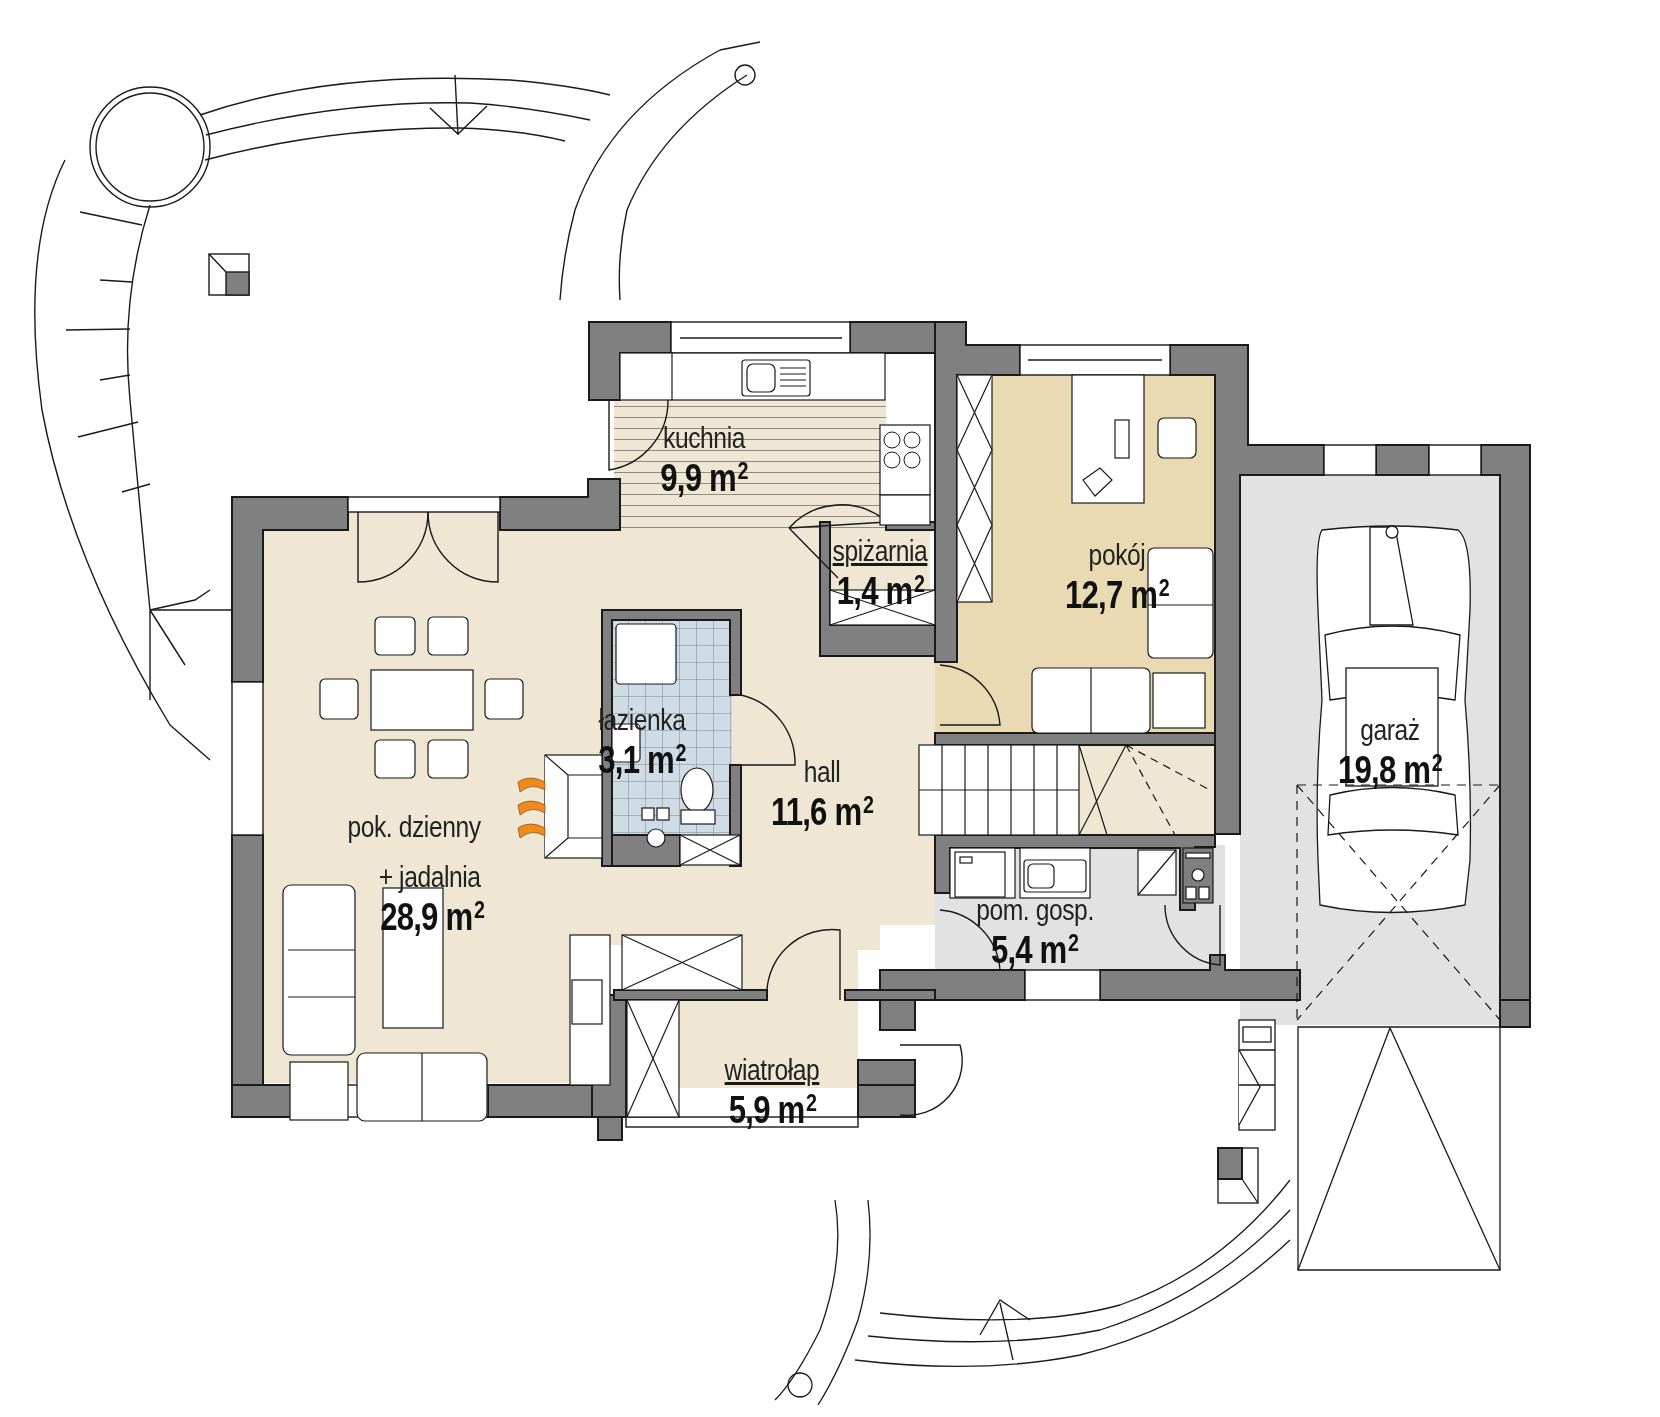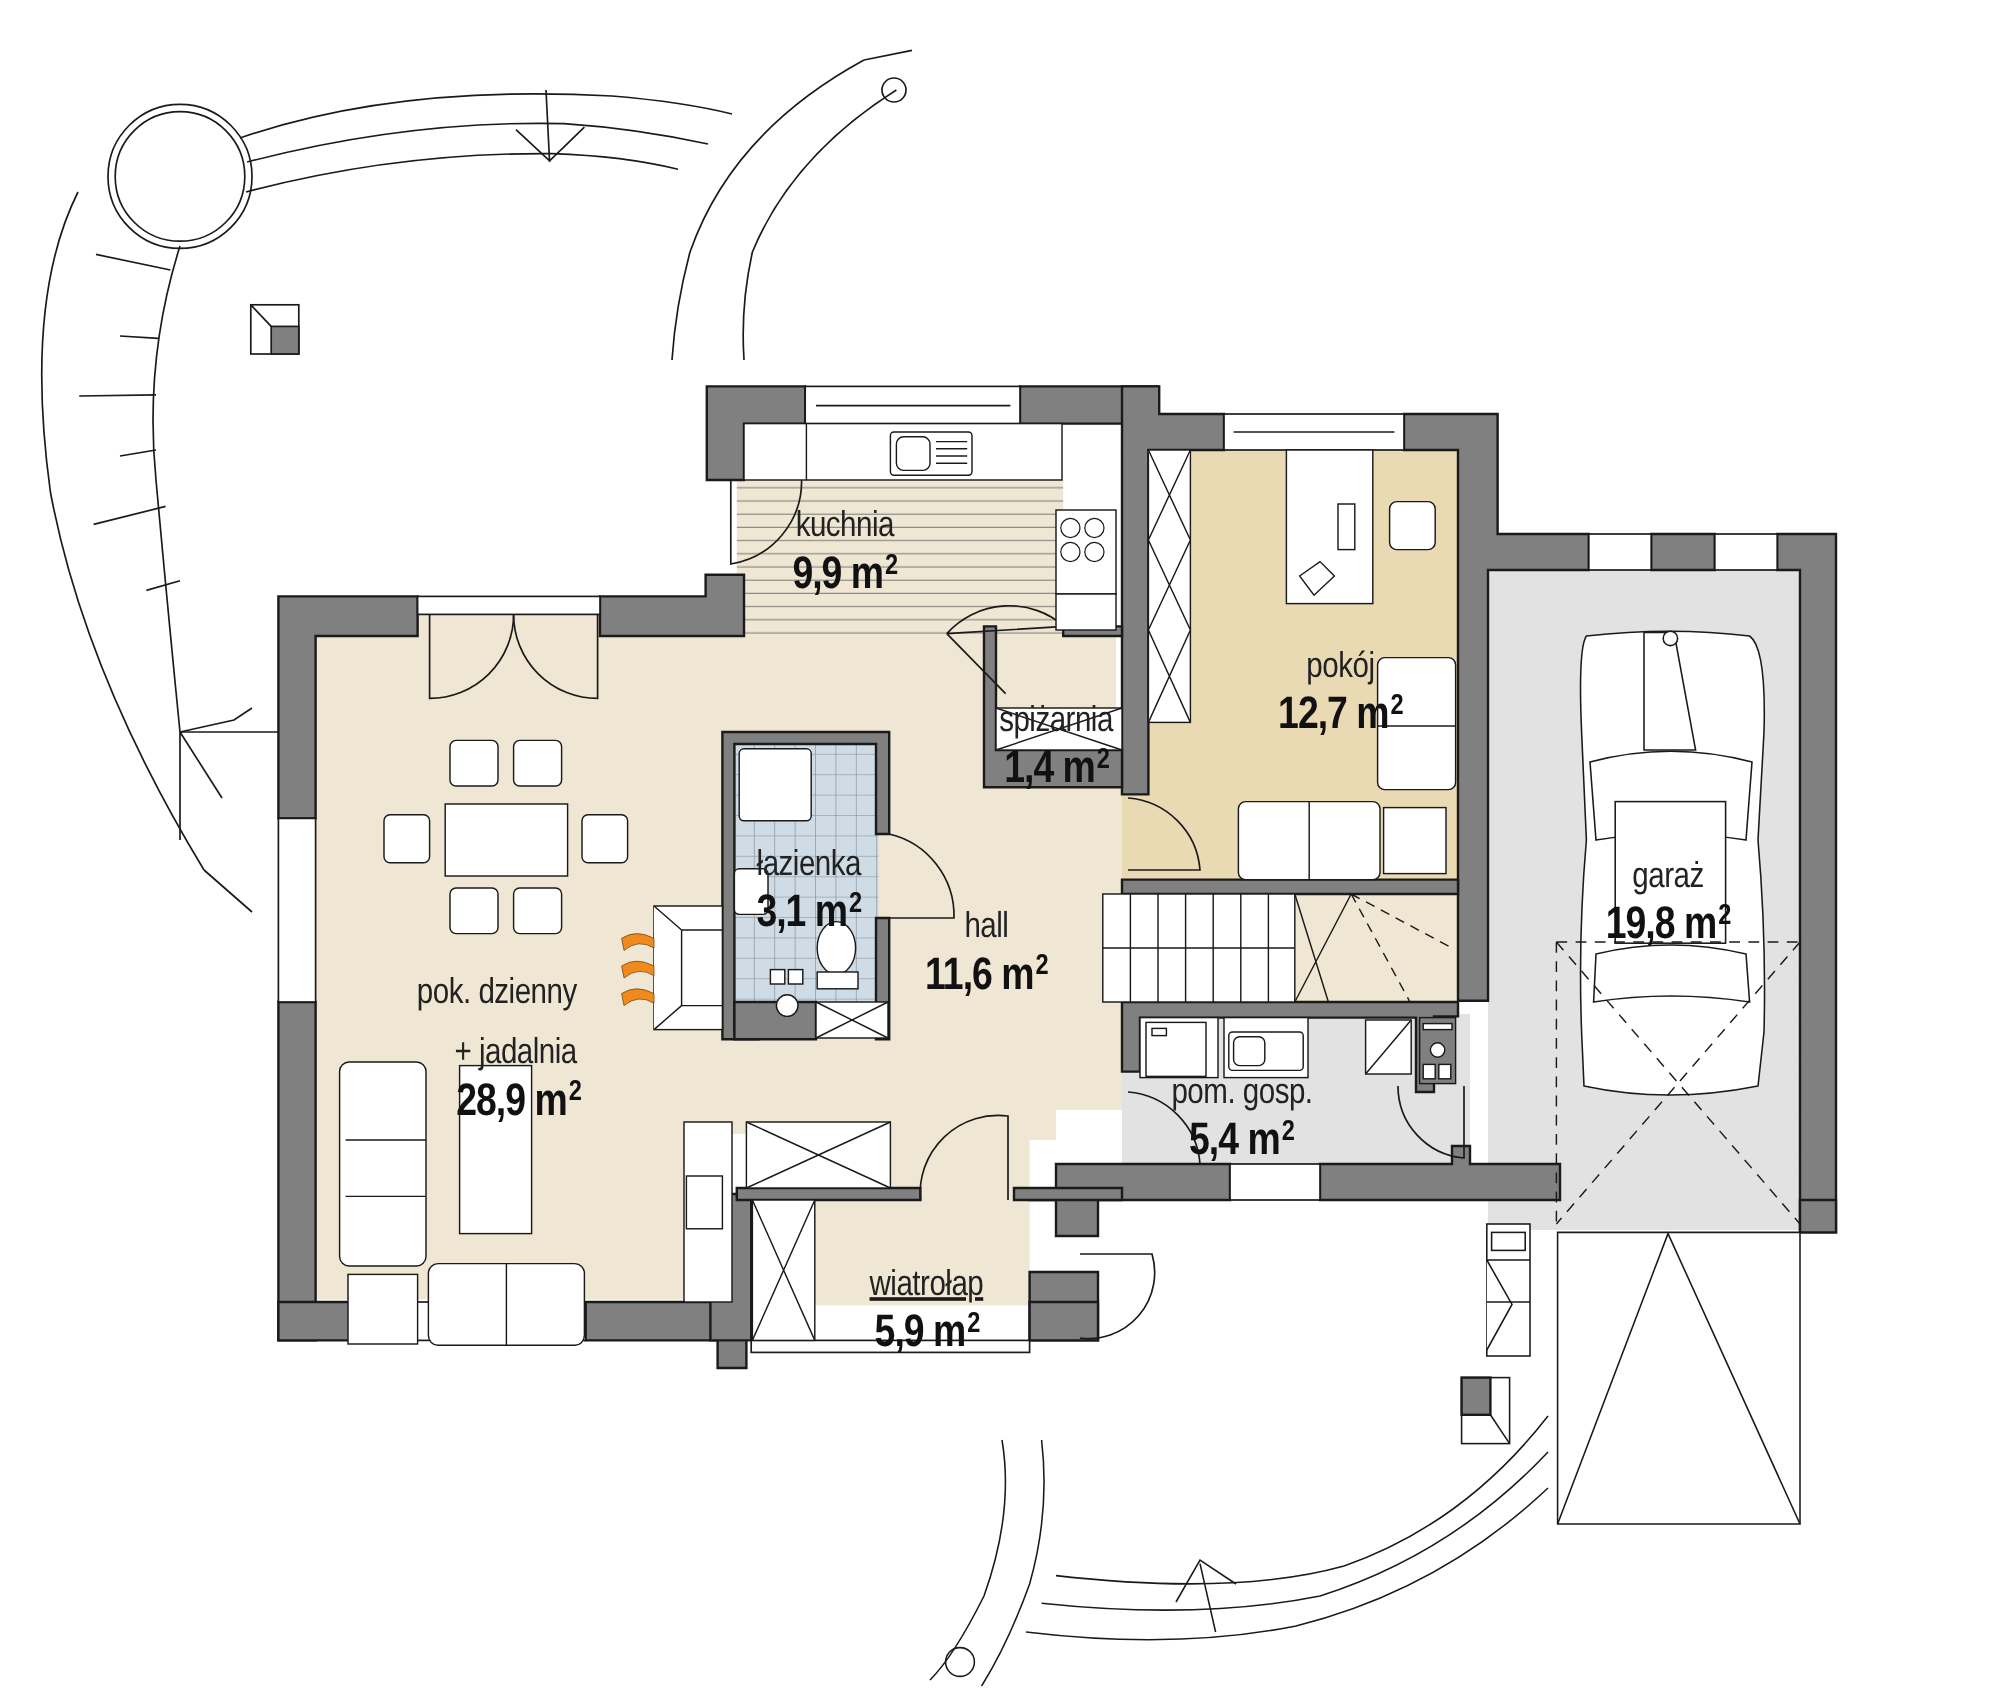--- a/index.html
+++ b/index.html
@@ -322,31 +322,31 @@
     <path d="M1000 1303 L1013 1360 M980 1335 L1000 1300 L1030 1320"></path>
     <circle cx="800" cy="1385" r="12"></circle>
   </g>
 </svg>
 
 <div class="lbl" style="left:704px; top:423px;">
   <span class="name blk">kuchnia</span>
   <span class="area"><span>9,9</span> <span>m</span><sup>2</sup></span>
 </div>
 
-<div class="lbl" style="left:880px; top:585px;">
+<div class="lbl" style="left:880px; top:536px;text-decoration:underline;">
   <span class="name blk">spiżarnia</span>
   <span class="area"><span>1,4</span> <span>m</span><sup>2</sup></span>
 </div>
 
 <div class="lbl" style="left:1117px; top:540px;">
   <span class="name blk">pokój</span>
   <span class="area"><span>12,7</span> <span>m</span><sup>2</sup></span>
 </div>
 
-<div class="lbl" style="left:674px; top:705px;">
+<div class="lbl" style="left:642px; top:705px;">
   <span class="name blk">łazienka</span>
   <span class="area"><span>3,1</span> <span>m</span><sup>2</sup></span>
 </div>
 
 <div class="lbl" style="left:822px; top:757px;">
   <span class="name blk">hall</span>
   <span class="area"><span>11,6</span> <span>m</span><sup>2</sup></span>
 </div>
 
 <div class="lbl" style="left:414px; top:812px;text-align:right;">

